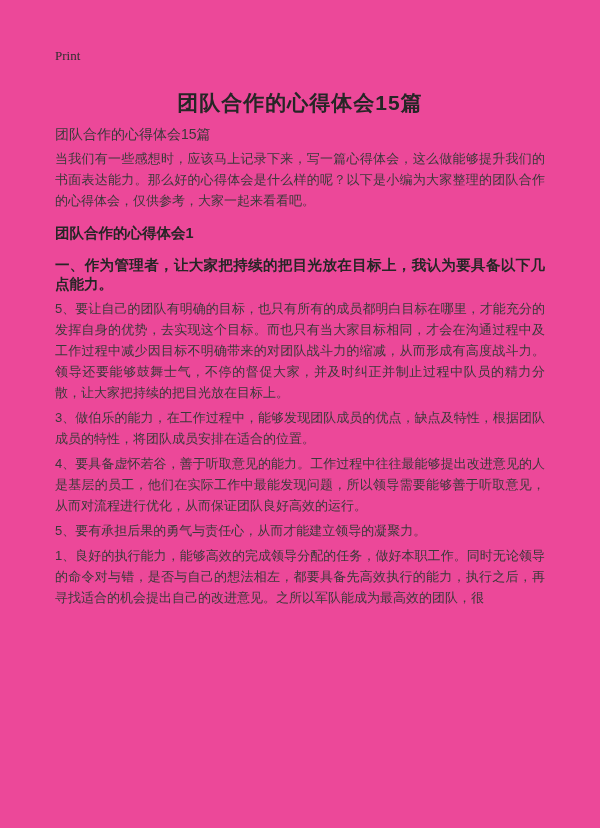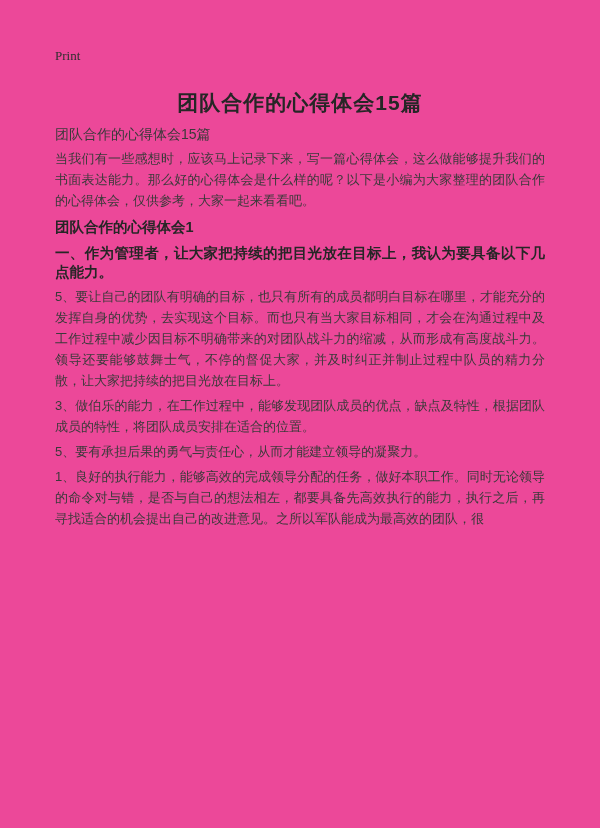--- a/index.html
+++ b/index.html
@@ -49,21 +49,21 @@
     font-size: 13px;
     line-height: 21px;
     margin: 4px 0 0 0;
     text-align: justify;
     color: #3a3a3a;
   }
   .heading {
     font-size: 14.5px;
     line-height: 19px;
     font-weight: bold;
-    margin: 7px 0 0 0;
+    margin: 13px 0 0 0;
     text-align: justify;
     color: #262626;
   }
 </style>
 </head>
 <body>
 
 <div class="page">
 
   <span class="print-link">Print</span>
@@ -71,17 +71,18 @@
   <h1 class="doc-title">团队合作的心得体会15篇</h1>
 
   <p class="subtitle">团队合作的心得体会15篇</p>
 
   <div>
     <p class="para">当我们有一些感想时，应该马上记录下来，写一篇心得体会，这么做能够提升我们的书面表达能力。那么好的心得体会是什么样的呢？以下是小编为大家整理的团队合作的心得体会，仅供参考，大家一起来看看吧。</p>
     <h3 class="heading">团队合作的心得体会1</h3>
     <h3 class="heading">一、作为管理者，让大家把持续的把目光放在目标上，我认为要具备以下几点能力。</h3>
     <p class="para">5、要让自己的团队有明确的目标，也只有所有的成员都明白目标在哪里，才能充分的发挥自身的优势，去实现这个目标。而也只有当大家目标相同，才会在沟通过程中及工作过程中减少因目标不明确带来的对团队战斗力的缩减，从而形成有高度战斗力。领导还要能够鼓舞士气，不停的督促大家，并及时纠正并制止过程中队员的精力分散，让大家把持续的把目光放在目标上。</p>
     <p class="para">3、做伯乐的能力，在工作过程中，能够发现团队成员的优点，缺点及特性，根据团队成员的特性，将团队成员安排在适合的位置。</p>
+    <p class="para">4、要具备虚怀若谷，善于听取意见的能力。工作过程中往往最能够提出改进意见的人是基层的员工，他们在实际工作中最能发现问题，所以领导需要能够善于听取意见，从而对流程进行优化，从而保证团队良好高效的运行。</p>
     <p class="para">5、要有承担后果的勇气与责任心，从而才能建立领导的凝聚力。</p>
     <p class="para">1、良好的执行能力，能够高效的完成领导分配的任务，做好本职工作。同时无论领导的命令对与错，是否与自己的想法相左，都要具备先高效执行的能力，执行之后，再寻找适合的机会提出自己的改进意见。之所以军队能成为最高效的团队，很</p>
   </div>
 
 </div>
 
 </body></html>

